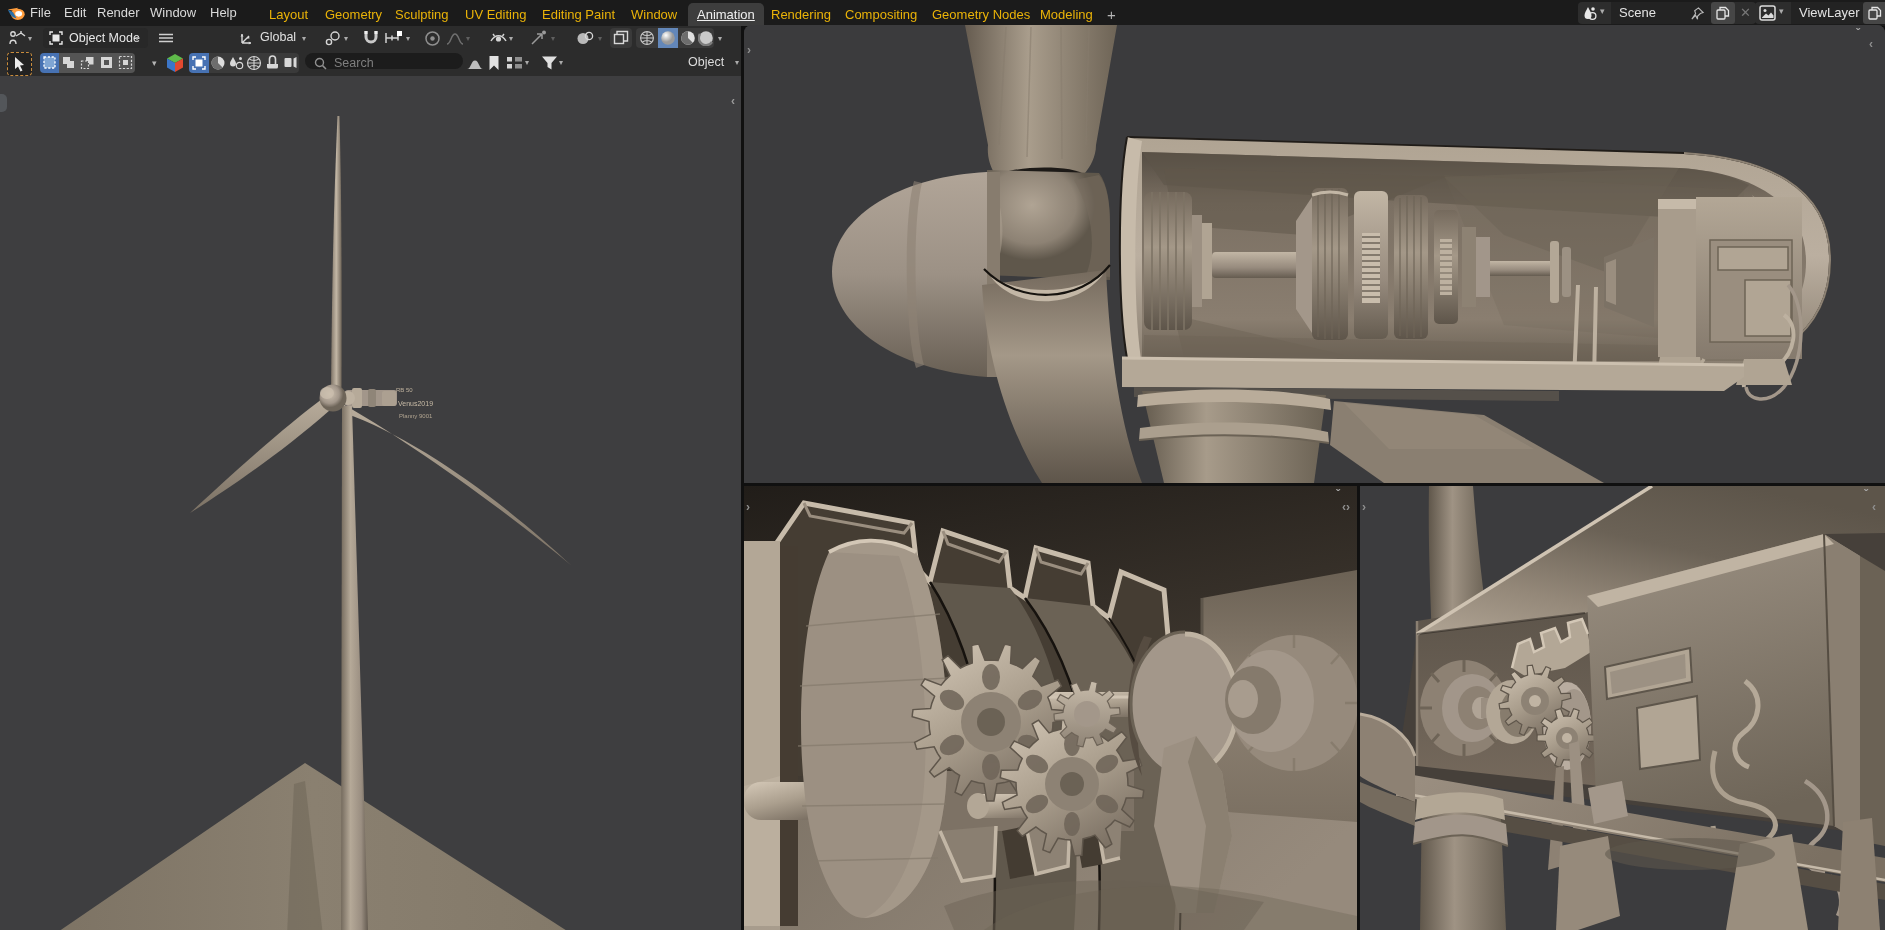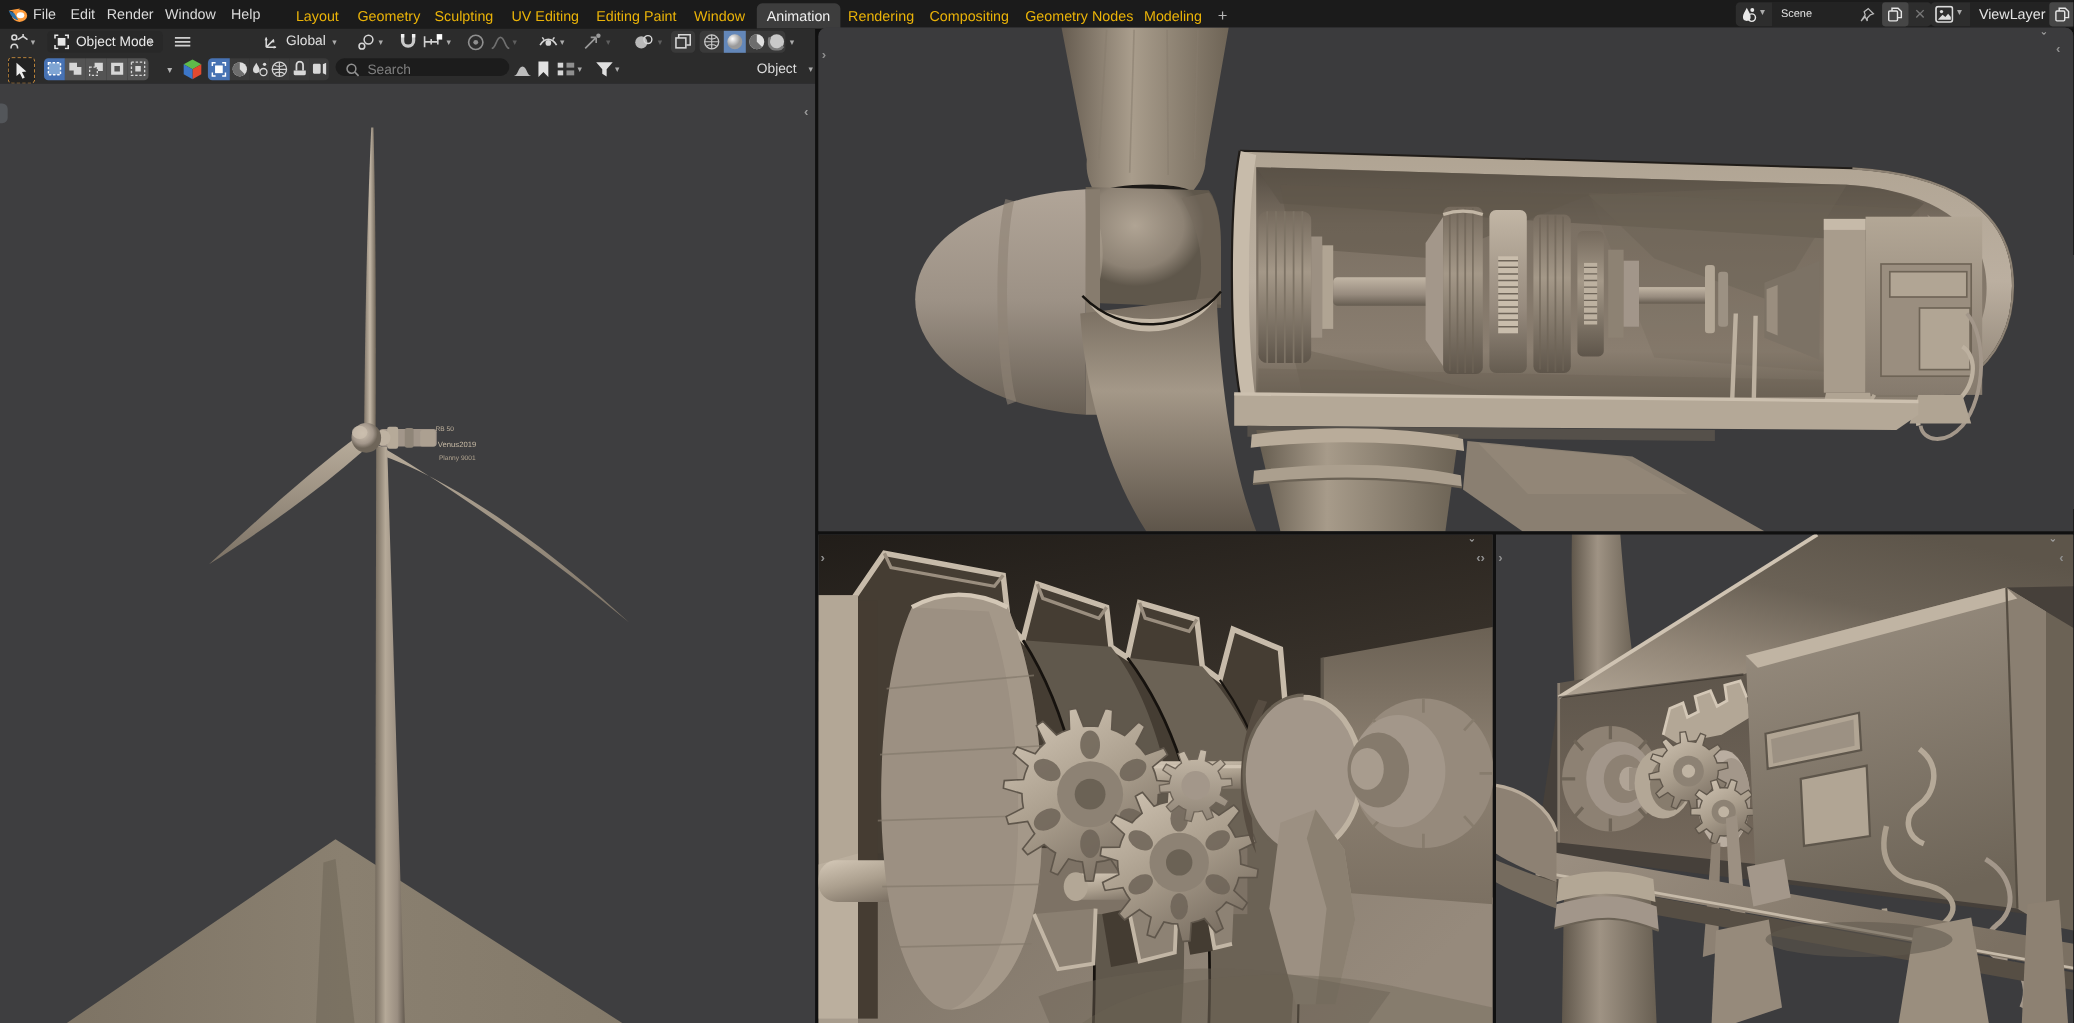--- a/index.html
+++ b/index.html
@@ -1,21 +1,21 @@
 <!DOCTYPE html>
 <html><head>
 <meta charset="utf-8">
 <style>
 html,body{margin:0;padding:0;background:#101010;}
 body{width:1885px;height:930px;position:relative;overflow:hidden;font-family:"Liberation Sans",sans-serif;}
 .abs{position:absolute;}
 #topbar{left:0;top:0;width:1885px;height:26px;background:#1b1b1b;color:#d0d0d0;font-size:13px;}
 .menu{position:absolute;top:0;height:26px;line-height:26px;color:#dadada;}
 .tab{position:absolute;top:3px;height:23px;line-height:23px;color:#eab308;font-size:13px;border-radius:5px 5px 0 0;padding:0 9px;}
-.tab.active{background:#3d3d3d;color:#f0f0f0;}
+.tab.active{background:#3d3d3d;color:#f0f0f0;text-decoration:underline;}
 #toolrow1{left:0;top:26px;width:741px;height:24px;background:#2c2c2c;}
 #toolrow2{left:0;top:50px;width:741px;height:26px;background:#2c2c2c;}
 #vL{left:0;top:76px;width:741px;height:854px;background:#3e3e40;}
 #vTR{left:744px;top:25px;width:1141px;height:458px;background:#3b3b3d;border-radius:8px 8px 0 0;}
 #vBL{left:744px;top:486px;width:613px;height:444px;background:#3b3b3d;}
 #vBR{left:1360px;top:486px;width:525px;height:444px;background:#3b3b3d;}
 .chev{position:absolute;color:#c8c8c8;font-size:12px;font-weight:bold;}
 svg{display:block;}
 .btn{position:absolute;background:#282828;border-radius:4px;color:#e5e5e5;font-size:12px;}
 </style>
@@ -45,21 +45,21 @@
   <div class="tab" style="left:923px">Geometry Nodes</div>
   <div class="tab" style="left:1031px">Modeling</div>
   <div class="tab" style="left:1098px;font-size:15px;color:#b5b5b5">+</div>
   <div class="abs" style="left:1578px;top:2px;width:178px;height:22px;background:#2d2d2d;border-radius:4px">
     <svg class="abs" style="left:4px;top:3px" width="16" height="16" viewBox="0 0 16 16">
       <path d="M6 2 C8 6 9.5 8 9.5 10.5 A3.5 3.5 0 1 1 2.5 10.5 C2.5 8 4 6 6 2 Z" fill="#e8e8e8"></path>
       <circle cx="11" cy="4" r="1.8" fill="#e8e8e8"></circle>
       <circle cx="10.5" cy="11" r="3.4" fill="none" stroke="#e8e8e8" stroke-width="1.3"></circle>
     </svg>
     <span class="abs" style="left:22px;top:4px;color:#ababab;font-size:9px">▾</span>
-    <div class="abs" style="left:33px;top:0;width:100px;height:22px;background:#232323;color:#e3e3e3;font-size:10px;line-height:22px;padding-left:8px">Scene</div>
+    <div class="abs" style="left:33px;top:0;width:100px;height:22px;background:#232323;color:#e3e3e3;font-size:13px;line-height:22px;padding-left:8px">Scene</div>
     <svg class="abs" style="left:112px;top:4px" width="15" height="15" viewBox="0 0 16 16">
         <path d="M9 2 L14 7 L11 8 L8 11 L8 14 L6 10 L2 14 L6 8 L5 5 Z" fill="none" stroke="#b9b9b9" stroke-width="1.2"></path>
       </svg>
     <div class="abs" style="left:133px;top:0;width:24px;height:22px;background:#464646;border-radius:3px">
       <svg class="abs" style="left:4px;top:3px" width="16" height="16" viewBox="0 0 16 16">
           <rect x="2" y="5" width="8" height="9" rx="1" fill="none" stroke="#e5e5e5" stroke-width="1.3"></rect>
           <path d="M5 5 V2.5 L10.5 2.5 L13.5 5.5 L13.5 11 H10" fill="none" stroke="#e5e5e5" stroke-width="1.3"></path>
         </svg>
     </div>
     <span class="abs" style="left:162px;top:3px;color:#777;font-size:13px">✕</span>

